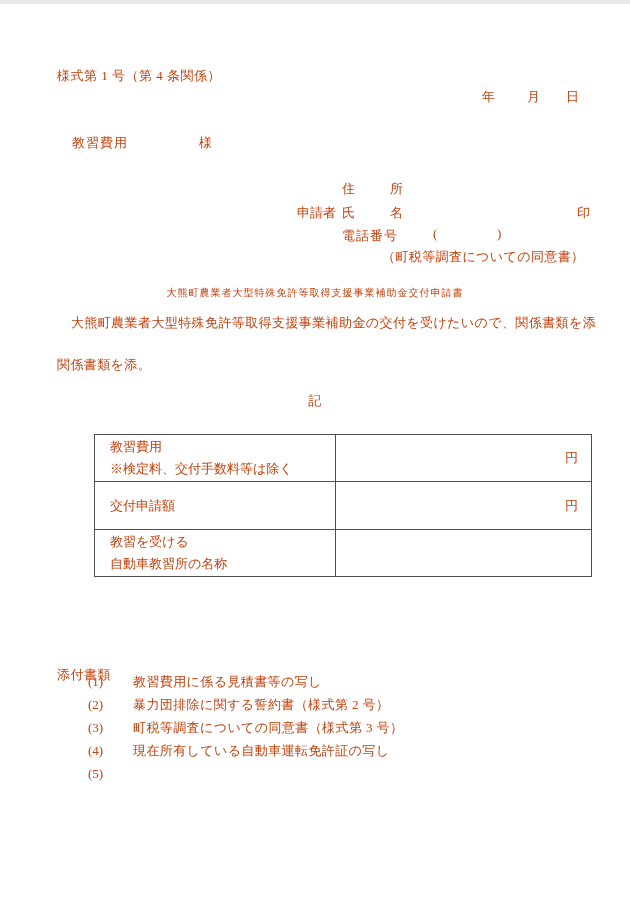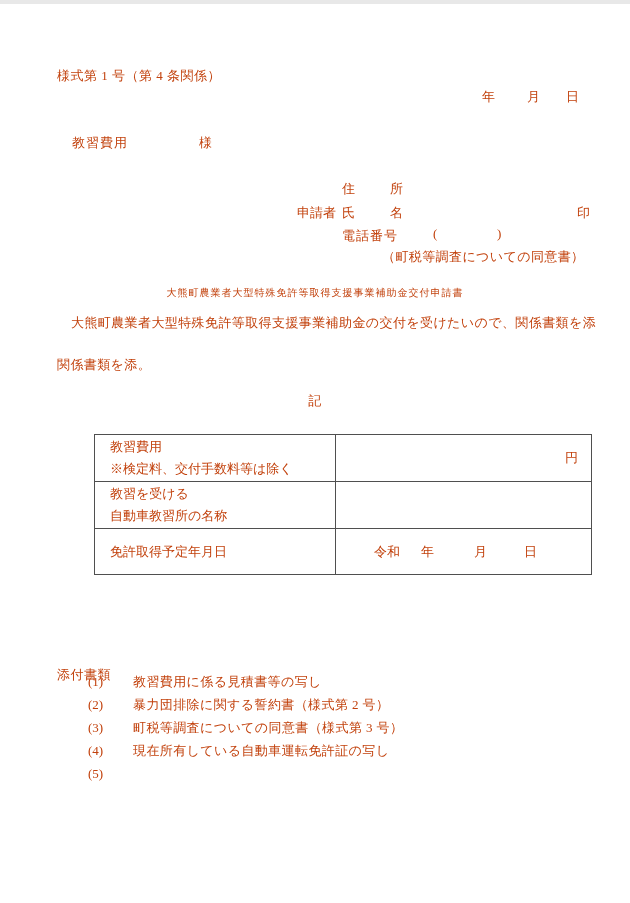--- a/index.html
+++ b/index.html
@@ -114,37 +114,34 @@
     <tbody>
         <tr class="r1">
       <td class="cell-label">
         <div>教習費用</div>
         <div>※検定料、交付手数料等は除く</div>
       </td>
       <td class="cell-unit">
         <span>円</span>
       </td>
     </tr>
+    <tr class="r2">
+      <td class="cell-label">
+        <div>交付申請額</div>
+      </td>
+      <td class="cell-unit">
+        <span>円</span>
+      </td>
+    </tr>
     <tr class="r3">
       <td class="cell-label">
         <div>教習を受ける</div>
         <div>自動車教習所の名称</div>
       </td>
       <td></td>
-    </tr>
-    <tr class="r4">
-      <td class="cell-label">
-        <div>免許取得予定年月日</div>
-      </td>
-      <td class="cell-date">
-        <span class="era">令和</span>
-        <span class="dy">年</span>
-        <span class="dm">月</span>
-        <span class="dd">日</span>
-      </td>
     </tr>
   </tbody>
     </table>
 
   <div class="abs att-heading">添付書類</div>
   <div class="att-list">
     <div class="att-row">
       <span class="att-num">(1)</span>
       <span class="att-text">教習費用に係る見積書等の写し</span>
     </div>

